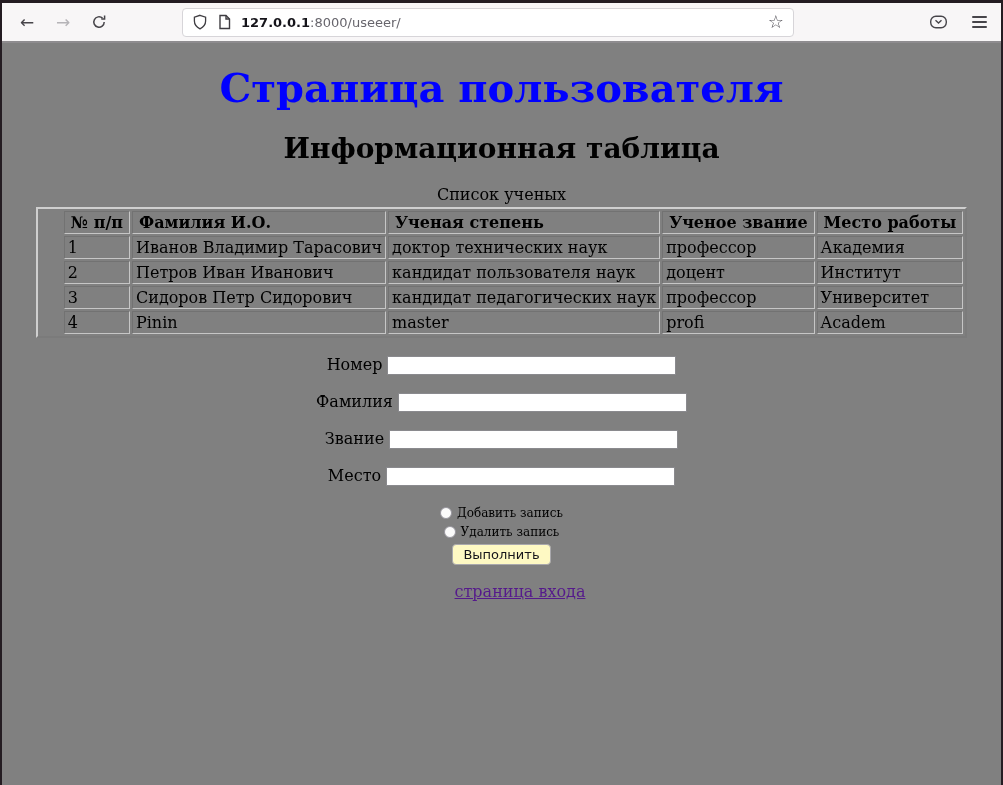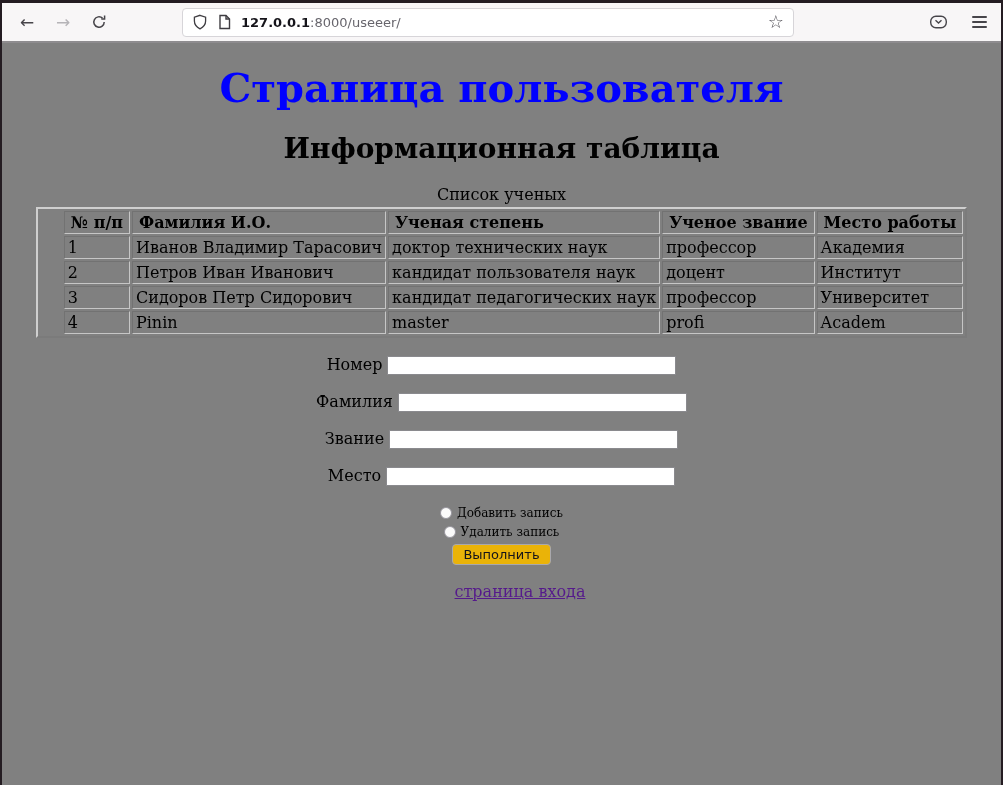--- a/index.html
+++ b/index.html
@@ -65,21 +65,21 @@
   }
   .radio-group { margin: 18px 0 2px 0; }
   .radio-line { display: block; font-size: 12px; line-height: 19px; cursor: pointer; }
   .radio-dot {
     display: inline-block; width: 12px; height: 12px; border-radius: 50%;
     background: #fbfbfb; border: 1px solid #98969e; margin-right: 5px; vertical-align: -2px;
   }
   .button-row { margin: 2px 0 0 0; }
   .exec-button {
     font-family: "DejaVu Sans", sans-serif; font-size: 13px; color: #15141a;
-    background: #eab308; border: 1px solid #a9a8ac; border-radius: 4px;
+    background: #fef9c3; border: 1px solid #a9a8ac; border-radius: 4px;
     padding: 2px 10px; cursor: pointer;
   }
   .link-row { margin: 17px 0; padding-left: 37px; }
   .enter-link { color: #551a8b; text-decoration: underline; font-size: 16px; cursor: pointer; }
 </style>
 </head>
 <body>
 
 <div class="window">
 

